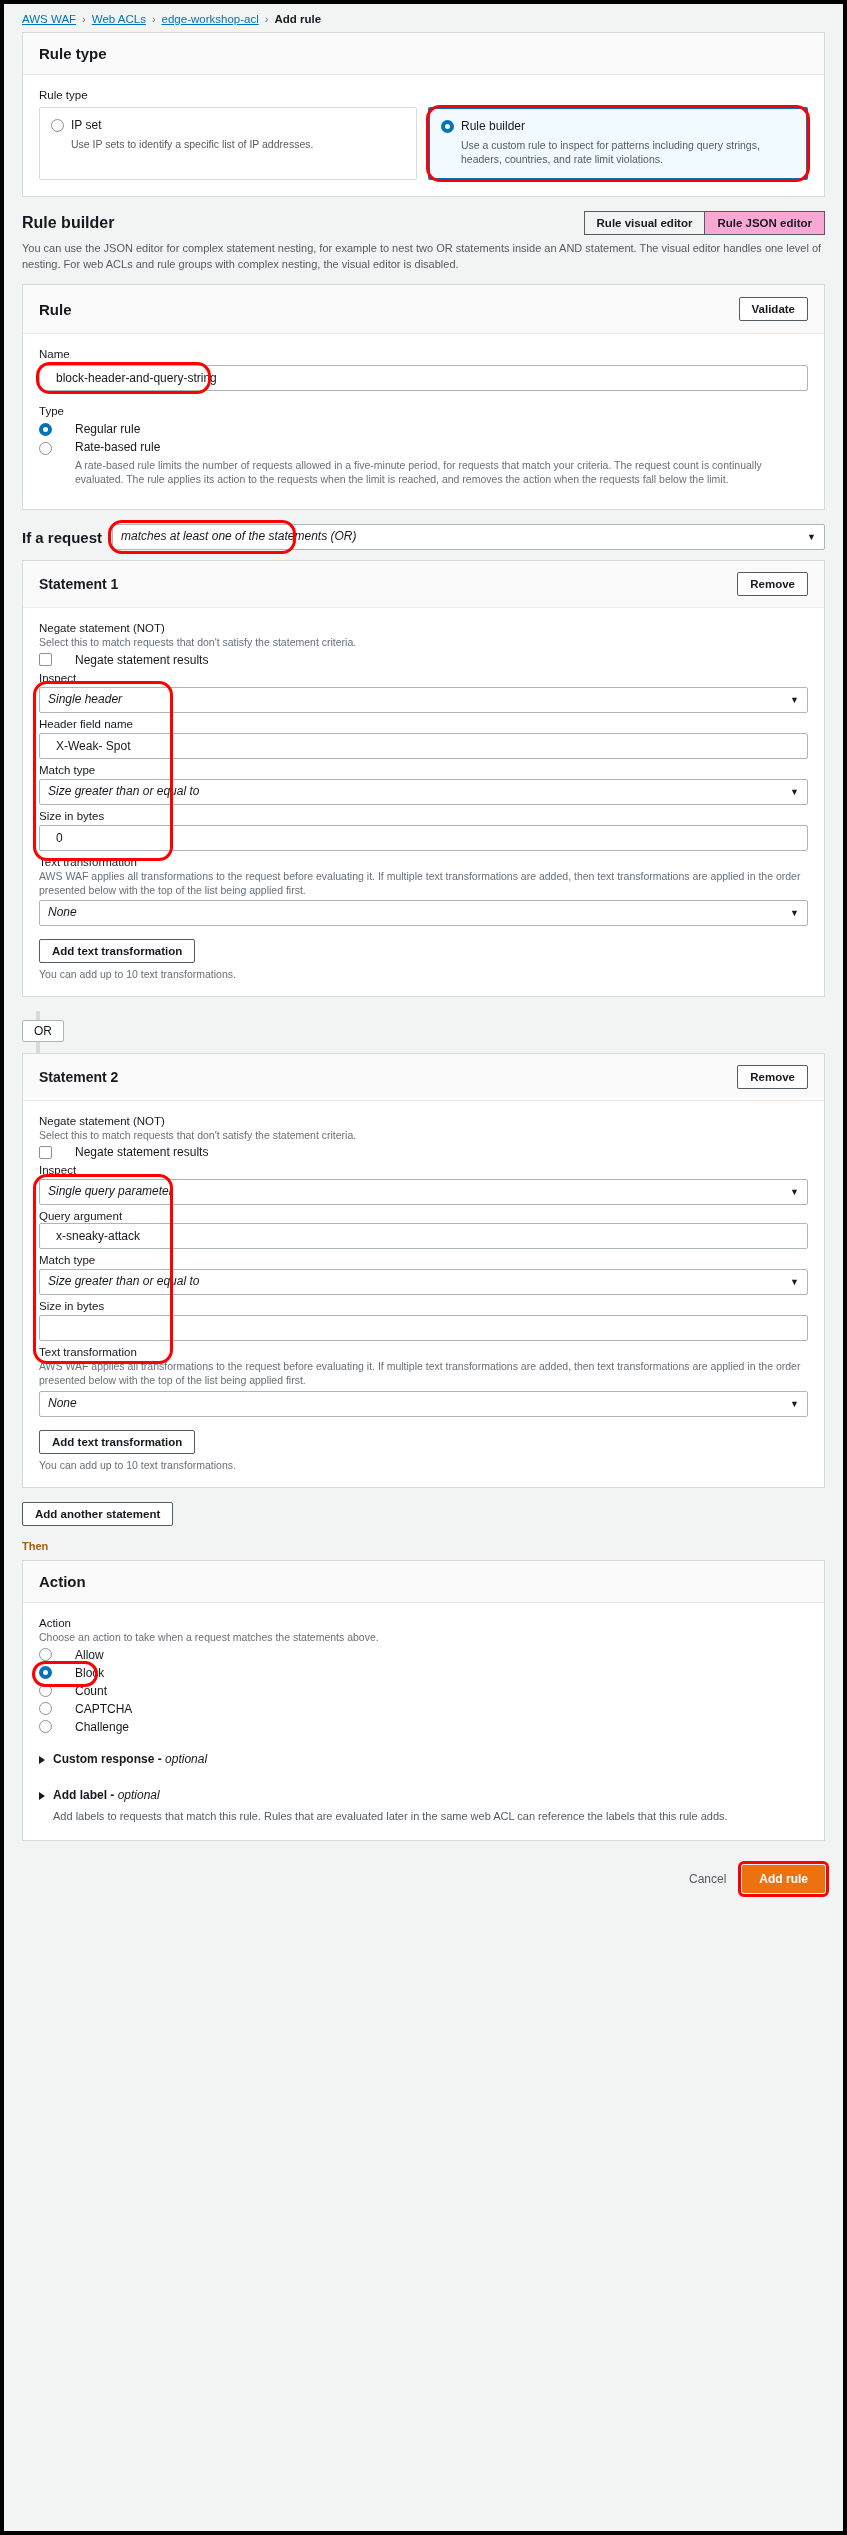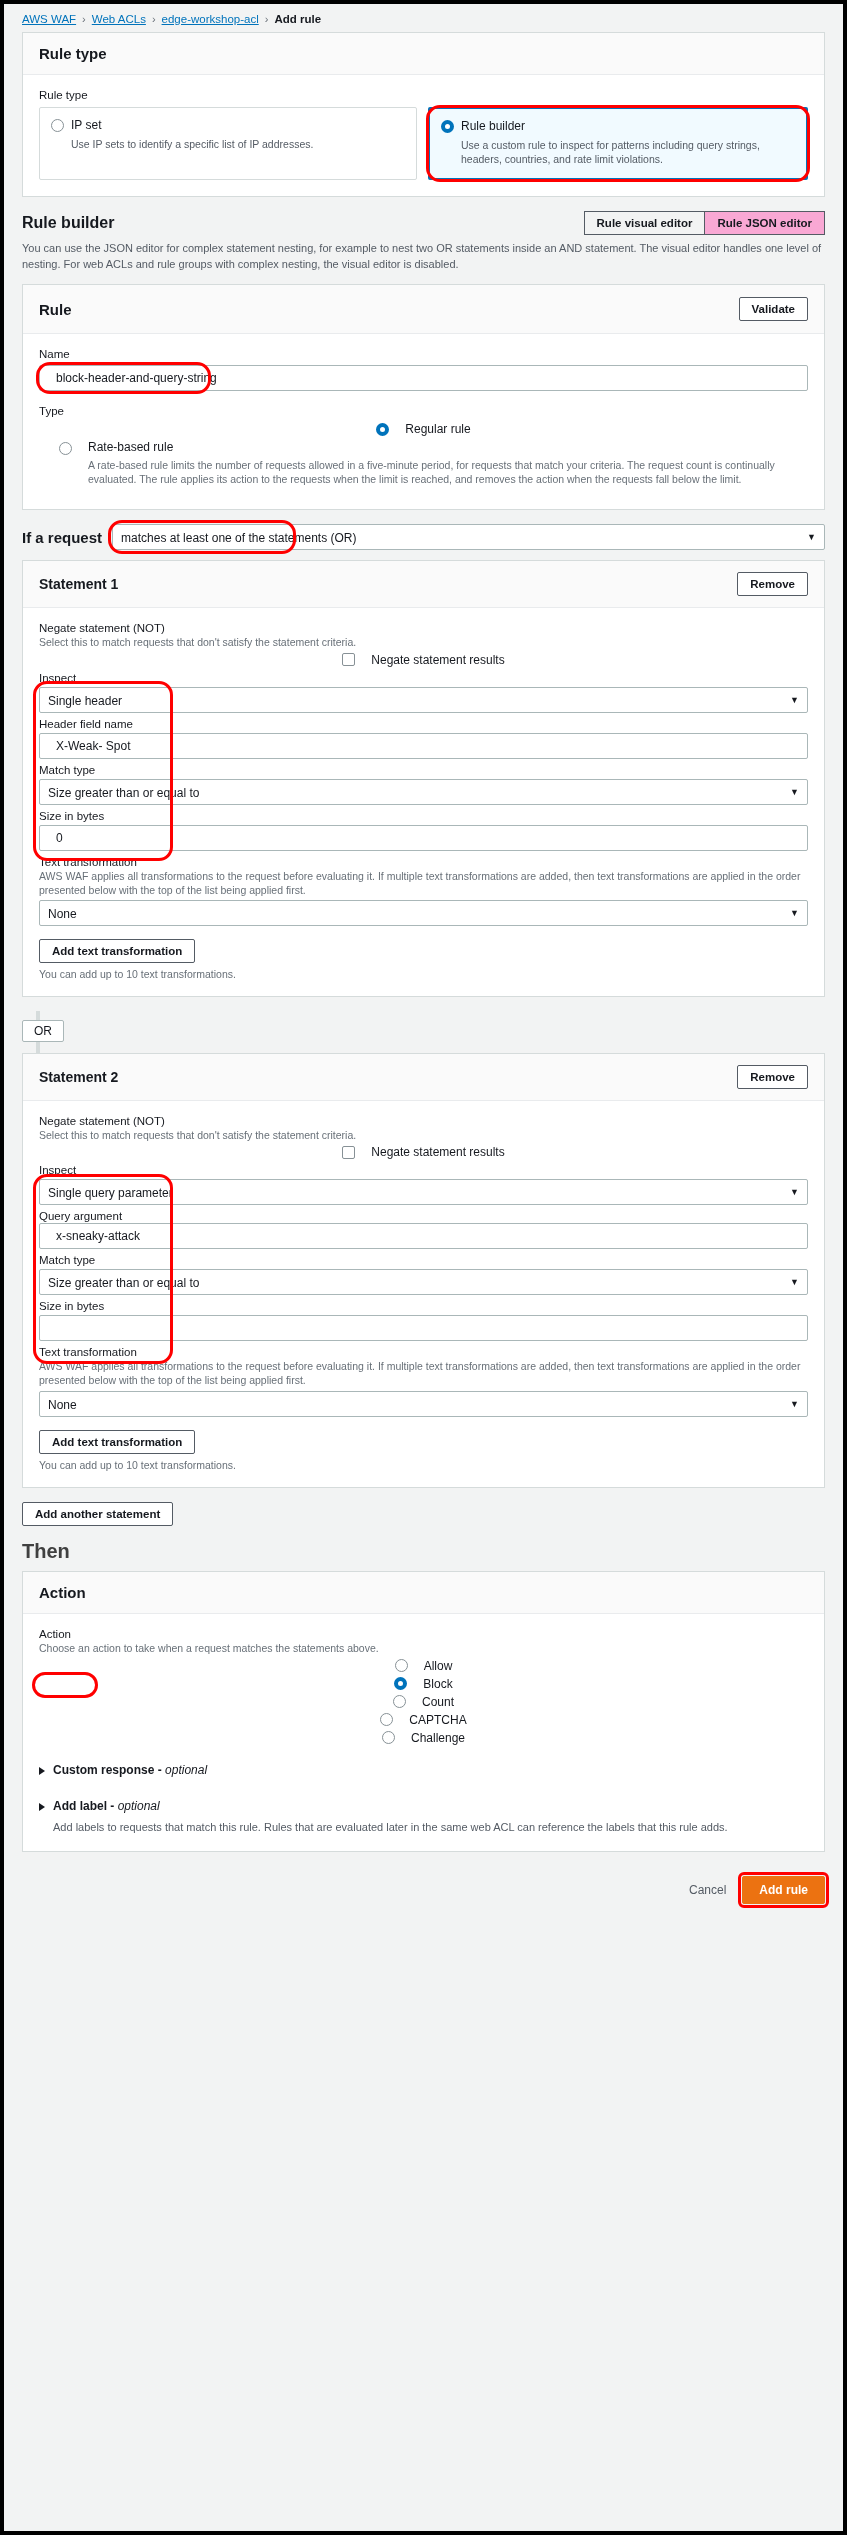--- a/index.html
+++ b/index.html
@@ -103,24 +103,23 @@
   }
   .checkbox {
     width: 13px; height: 13px;
     border: 1px solid #879196;
     background: #fff;
     border-radius: 2px;
     flex: 0 0 auto;
     display: inline-block;
   }
   .radio-row {
-    display: flex; align-items: center; gap: 16px;
+    display: flex; align-items: center; gap: 23px;
     margin: 4px 0;
     font-size: 12px;
-    justify-content: center;
   }
   .radio-row.with-desc { align-items: flex-start; }
 
   
   .section-head {
     display: flex; align-items: center; justify-content: space-between;
     margin: 4px 18px 6px 18px;
   }
   .section-head h2 {
     margin: 0; font-size: 16px; font-weight: bold; color:#16191f;
@@ -185,28 +184,29 @@
     height: 26px;
     line-height: 16px;
     font-family: "Liberation Sans", sans-serif;
     display: block;
   }
   .select {
     width: 100%;
     border: 1px solid #aab7b8;
     border-radius: 2px;
     background: #fff;
-    padding: 5px 26px 18px 8px;
+    padding: 5px 26px 5px 8px;
     font-size: 12px;
     color: #16191f;
     height: 26px;
     line-height: 16px;
     position: relative;
     display: flex;
-    align-items: flex-start;
+    align-items: flex-end;
+    font-style: italic;
   }
   .select .caret {
     position: absolute; right: 8px; top: 50%;
     transform: translateY(-50%);
     font-size: 9px; color: #16191f;
   }
 
   
   .hl {
     position: absolute;
@@ -279,21 +279,21 @@
 
   
   .footer {
     display: flex; justify-content: flex-end; align-items: center;
     gap: 4px;
     padding: 10px 18px 14px 18px;
     position: relative;
   }
   .then-label {
     margin: 0 18px 8px 18px;
-    font-size: 20px; font-weight: bold; color:#404040;
+    font-size: 11px; font-weight: bold; color:#a16207;
   }
   .addstmt-wrap { margin: 0 18px 14px 18px; }
 </style>
 </head>
 <body>
 
 <div class="page">
 
   <div class="breadcrumb">
     <span class="crumb-link">AWS WAF</span>

